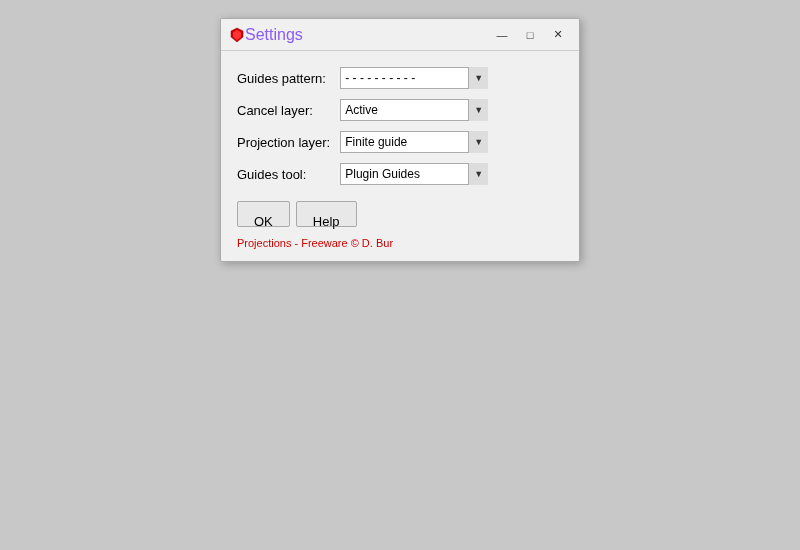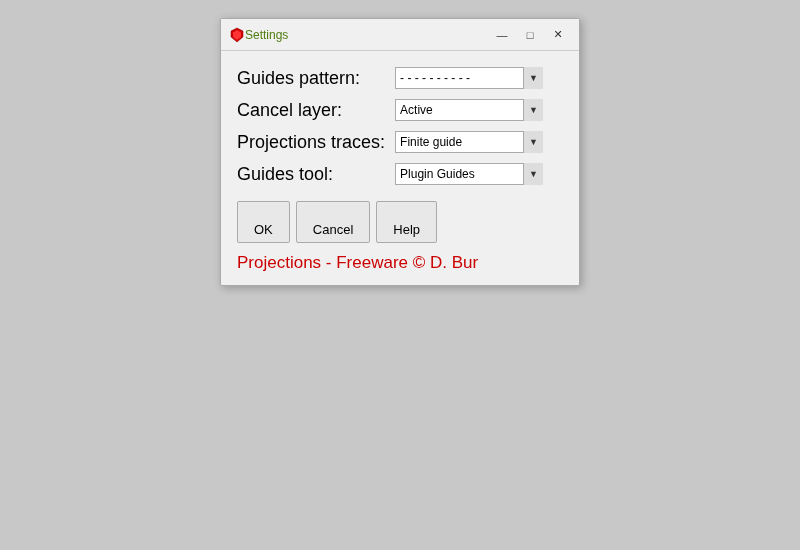--- a/index.html
+++ b/index.html
@@ -33,22 +33,22 @@
       border-bottom: 1px solid #ccc;
       display: flex;
       align-items: center;
       padding: 6px 8px;
       height: 32px;
       user-select: none;
     }
 
     .title-bar-title {
       flex: 1;
-      font-size: 12px;
-      color: #4d7c0f;
+      font-size: 16px;
+      color: #8b5cf6;
     }
 
     .title-bar-controls {
       display: flex;
       gap: 2px;
     }
 
     .title-bar-btn {
       width: 26px;
       height: 20px;
@@ -69,21 +69,21 @@
 
     .form-grid {
       display: grid;
       grid-template-columns: auto 1fr;
       gap: 10px 10px;
       align-items: center;
       margin-bottom: 16px;
     }
 
     .form-label {
-      font-size: 18px;
+      font-size: 13px;
       color: #000;
       white-space: nowrap;
     }
 
     .select-wrapper {
       position: relative;
       display: inline-block;
       width: 148px;
     }
 
@@ -116,32 +116,32 @@
       color: #333;
     }
 
     .button-row {
       display: flex;
       gap: 6px;
       margin-bottom: 10px;
     }
 
     .btn {
-      padding: 20px 16px;
+      padding: 12px 16px;
       height: 26px;
       font-size: 13px;
       background: #e8e8e8;
       border: 1px solid #aaa;
       cursor: pointer;
       border-radius: 2px;
       min-width: 50px;
     }
 
     .footer-text {
-      font-size: 17px;
+      font-size: 11px;
       color: #cc0000;
     }
 
     
     .icon-svg {
       width: 16px;
       height: 16px;
     }
   </style>
 </head>
@@ -179,21 +179,21 @@
       <label class="form-label">Cancel layer:</label>
       <div class="select-wrapper">
         <select>
           <option selected="">Active</option>
           <option>Layer 1</option>
           <option>Layer 2</option>
         </select>
         <div class="select-arrow">▼</div>
       </div>
 
-      <label class="form-label">Projections traces:</label>
+      <label class="form-label">Projection layer:</label>
       <div class="select-wrapper">
         <select>
           <option selected="">Finite guide</option>
           <option>Infinite guide</option>
           <option>None</option>
         </select>
         <div class="select-arrow">▼</div>
       </div>
 
       <label class="form-label">Guides tool:</label>
@@ -203,19 +203,18 @@
           <option>All Guides</option>
           <option>None</option>
         </select>
         <div class="select-arrow">▼</div>
       </div>
 
     </div>
 
     <div class="button-row">
       <button class="btn">OK</button>
-      <button class="btn">Cancel</button>
       <button class="btn">Help</button>
     </div>
 
     <div class="footer-text">Projections - Freeware © D. Bur</div>
   </div>
 </div>
 
 </body></html>

